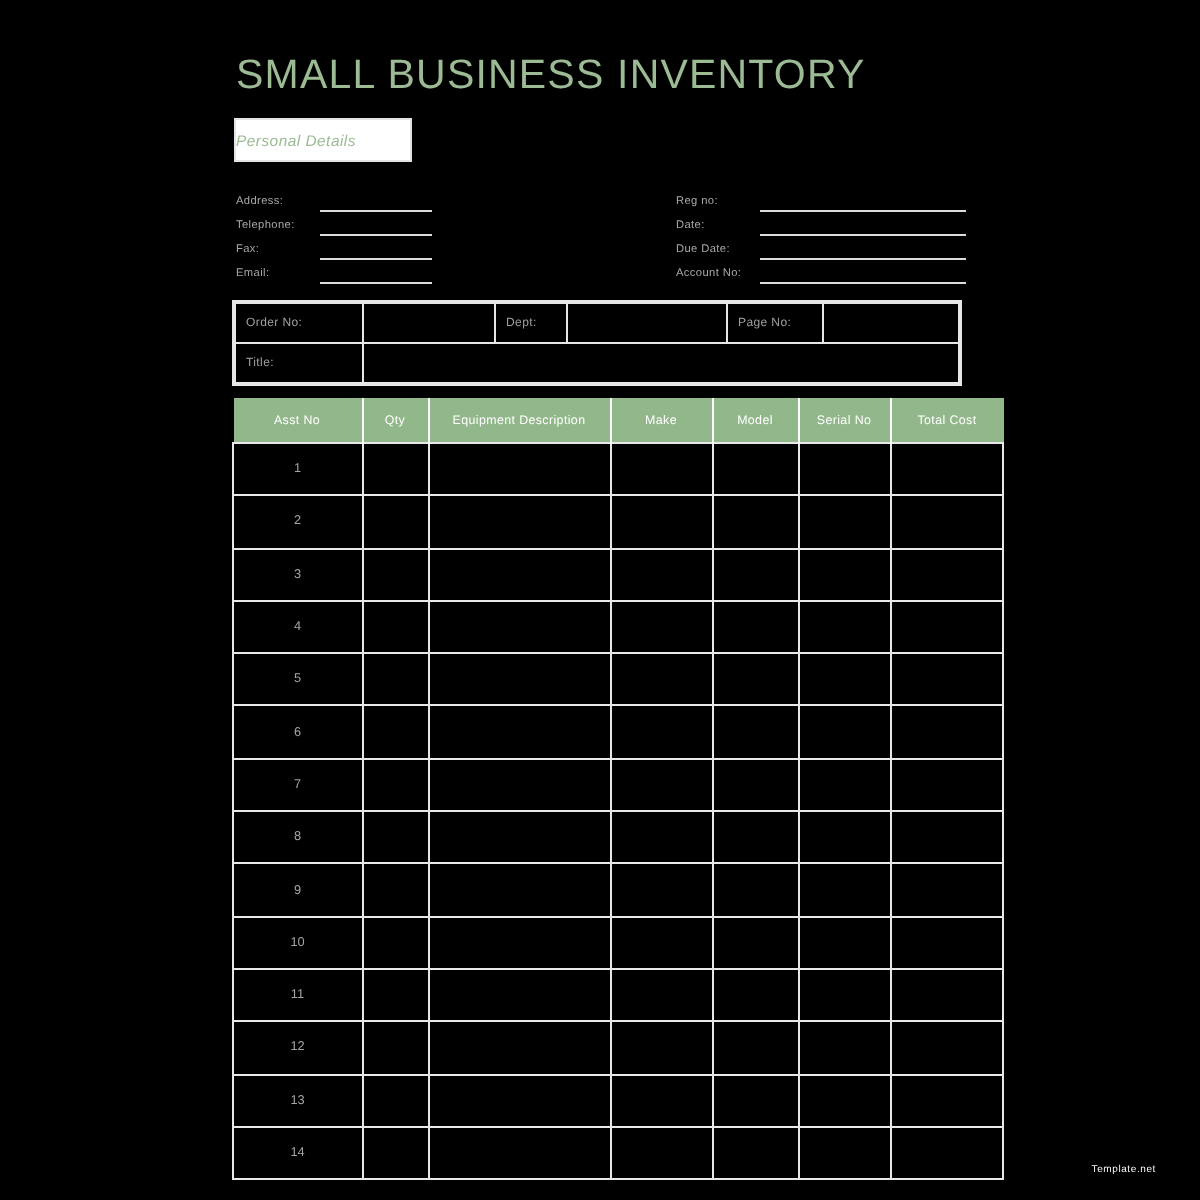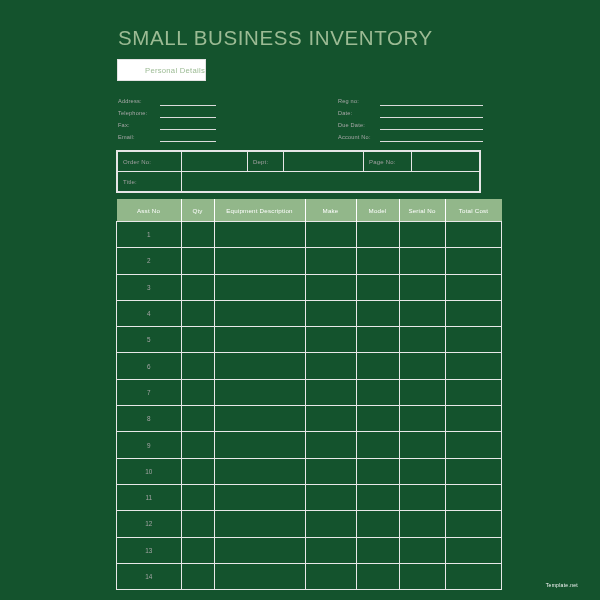--- a/index.html
+++ b/index.html
@@ -14,21 +14,21 @@
     color: #9a9a9a;
     position: relative;
     overflow: hidden;
   }
 
   .sheet {
     position: absolute;
     left: 0; top: 0;
     width: 600px;
     height: 600px;
-    background: #14532d;
+    background: #000000;
   }
 
   
   .doc-title {
     position: absolute;
     left: 118px;
     top: 26px;
     font-size: 20.5px;
     letter-spacing: 0.6px;
     color: #9cbb94;
@@ -40,22 +40,23 @@
   .tab {
     position: absolute;
     left: 117px;
     top: 59px;
     width: 89px;
     height: 22px;
     border: 1px solid #e3e3e3;
     background: #ffffff;
     display: flex;
     align-items: center;
-    justify-content: flex-end;
+    justify-content: flex-start;
     box-sizing: border-box;
+    font-style: italic;
   }
   .tab-label {
     font-size: 7.7px;
     color: #9cbb94;
     letter-spacing: 0.25px;
     white-space: nowrap;
   }
 
   
   .fields {

